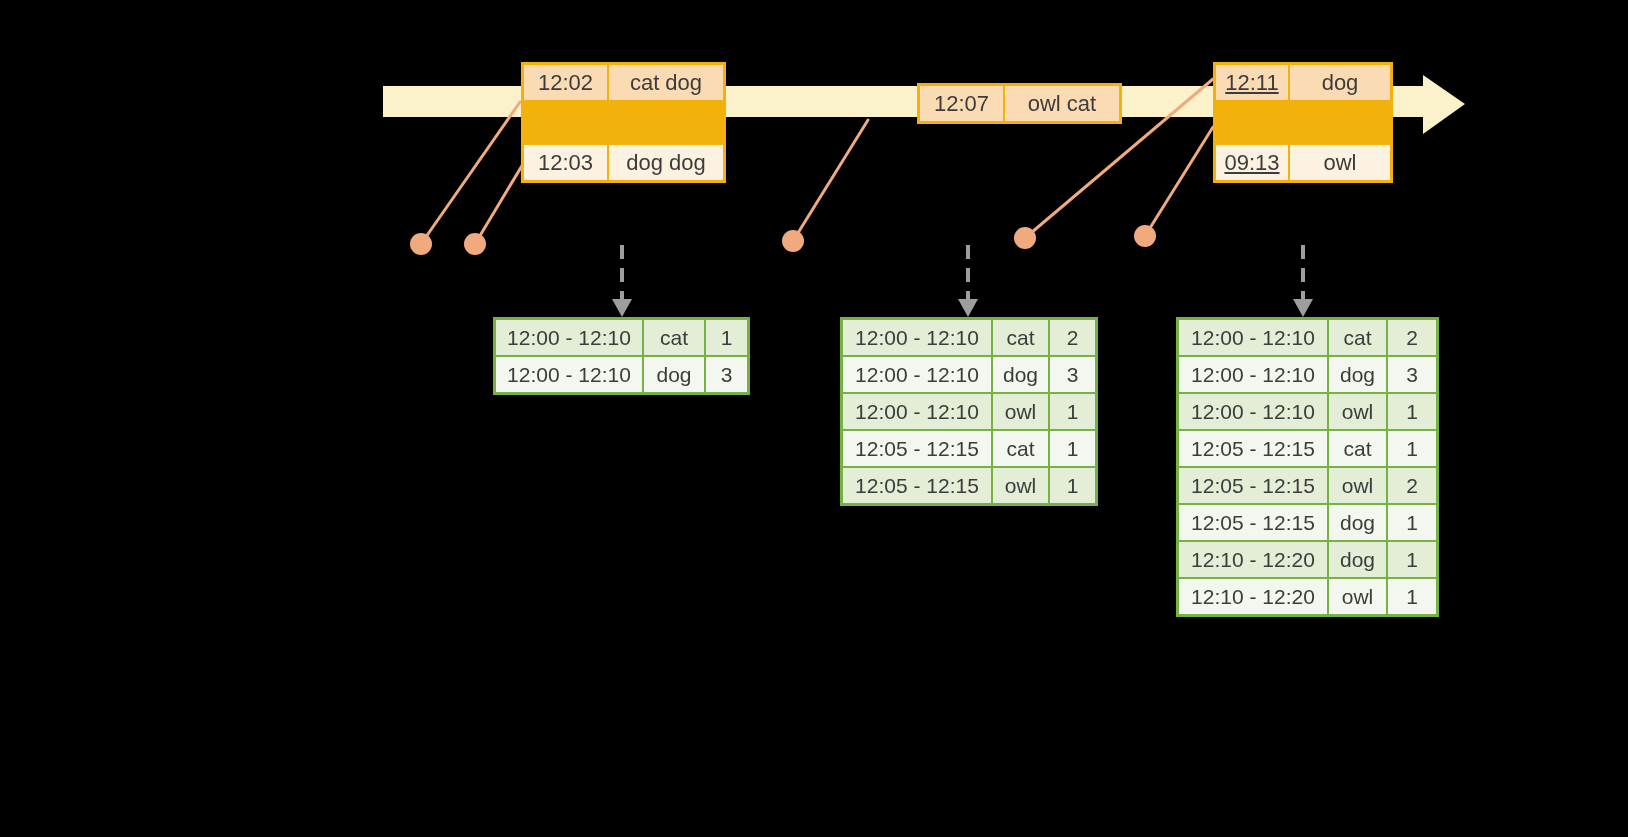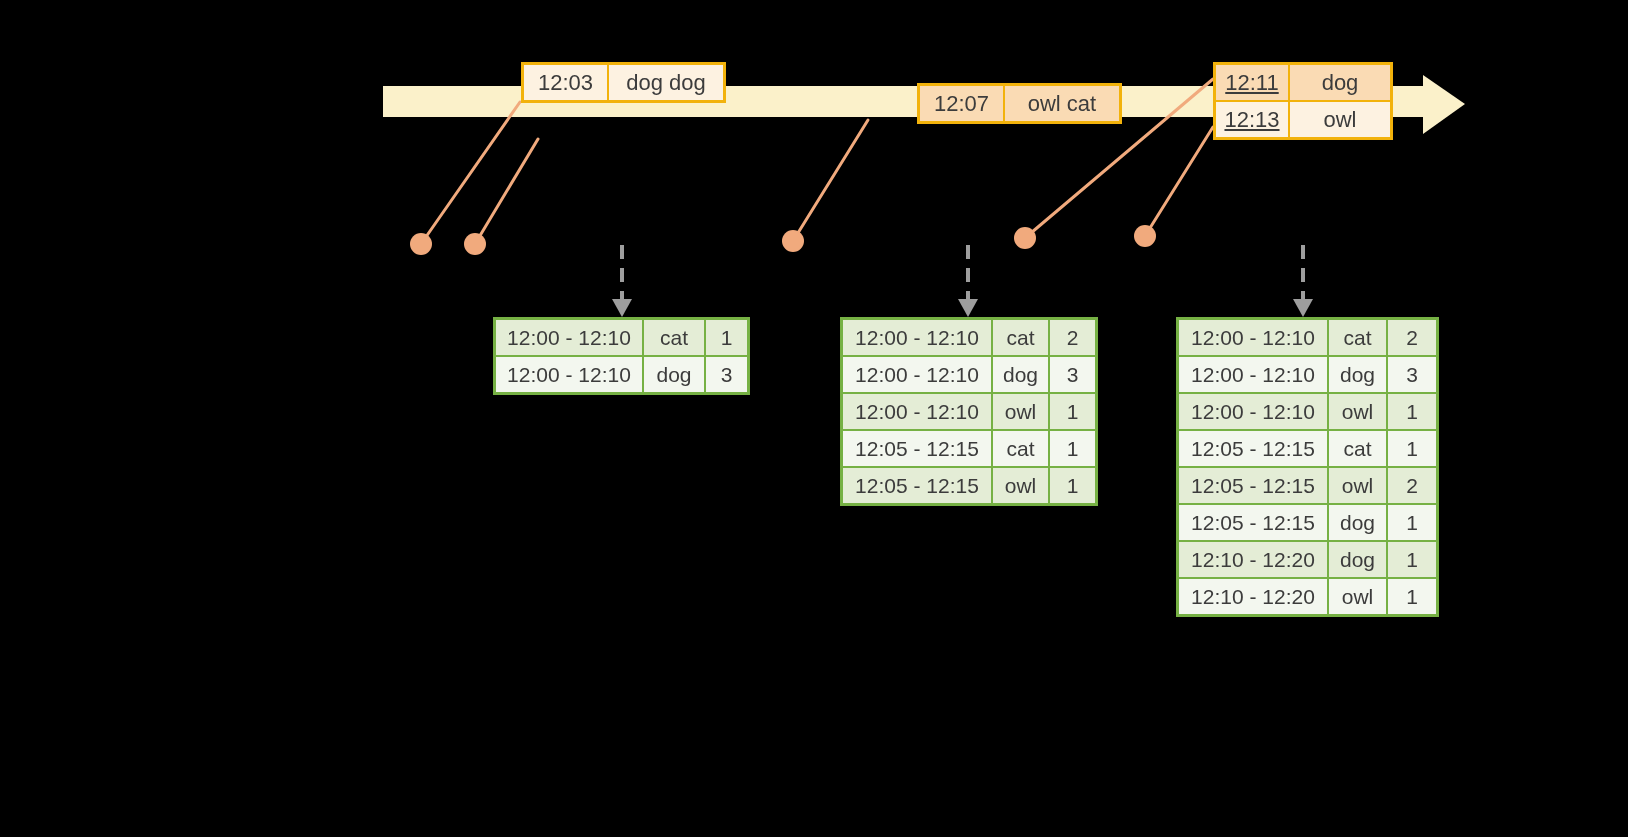--- a/index.html
+++ b/index.html
@@ -20,21 +20,21 @@
     border:3px solid #F2B20B;
     display:flex;flex-direction:column;gap:2px;
     z-index:3;
   }
   .erow{display:flex;gap:2px;}
   .ecell{
     height:35px;display:flex;align-items:center;justify-content:center;
     font-size:22px;line-height:35px;white-space:nowrap;
   }
   .erow.peach .ecell{background:#FADBB4;}
-  .erow.cream .ecell{background:#FDF2E1;}
+  .erow.cream .ecell{background:#FDF2E1;margin-top:43px;}
   .et-a .etime,.et-b .etime{width:83px;}
   .et-a .ewords,.et-b .ewords{width:114px;}
   .et-c .etime{width:72px;text-decoration:underline;}
   .et-c .ewords{width:100px;}
 
   
   .gtable{
     position:absolute;
     background:#76B144;
     border:3px solid #76B144;
@@ -84,40 +84,44 @@
       <line x1="1303" y1="245" x2="1303" y2="300" stroke-dasharray="14 9"></line>
     </g>
     <g fill="#9E9E9E">
       <polygon points="612,299 632,299 622,317"></polygon>
       <polygon points="958,299 978,299 968,317"></polygon>
       <polygon points="1293,299 1313,299 1303,317"></polygon>
     </g>
   </svg>
 
   <div class="etable et-a" style="left:521px;top:62px">
+    <div class="erow peach">
+      <div class="ecell etime">12:02</div>
+      <div class="ecell ewords">cat dog</div>
+    </div>
     <div class="erow cream">
       <div class="ecell etime">12:03</div>
       <div class="ecell ewords">dog dog</div>
     </div>
   </div>
 
   <div class="etable et-b" style="left:917px;top:83px">
     <div class="erow peach">
       <div class="ecell etime">12:07</div>
       <div class="ecell ewords">owl cat</div>
     </div>
   </div>
 
   <div class="etable et-c" style="left:1213px;top:62px">
     <div class="erow peach">
       <div class="ecell etime">12:11</div>
       <div class="ecell ewords">dog</div>
     </div>
     <div class="erow cream">
-      <div class="ecell etime">12:13</div>
+      <div class="ecell etime">09:13</div>
       <div class="ecell ewords">owl</div>
     </div>
   </div>
 
   <div class="gtable g1" style="left:493px;top:317px">
     <div class="grow dark">
       <div class="gcell cwin">12:00 - 12:10</div>
       <div class="gcell cword">cat</div>
       <div class="gcell ccnt">1</div>
     </div>

